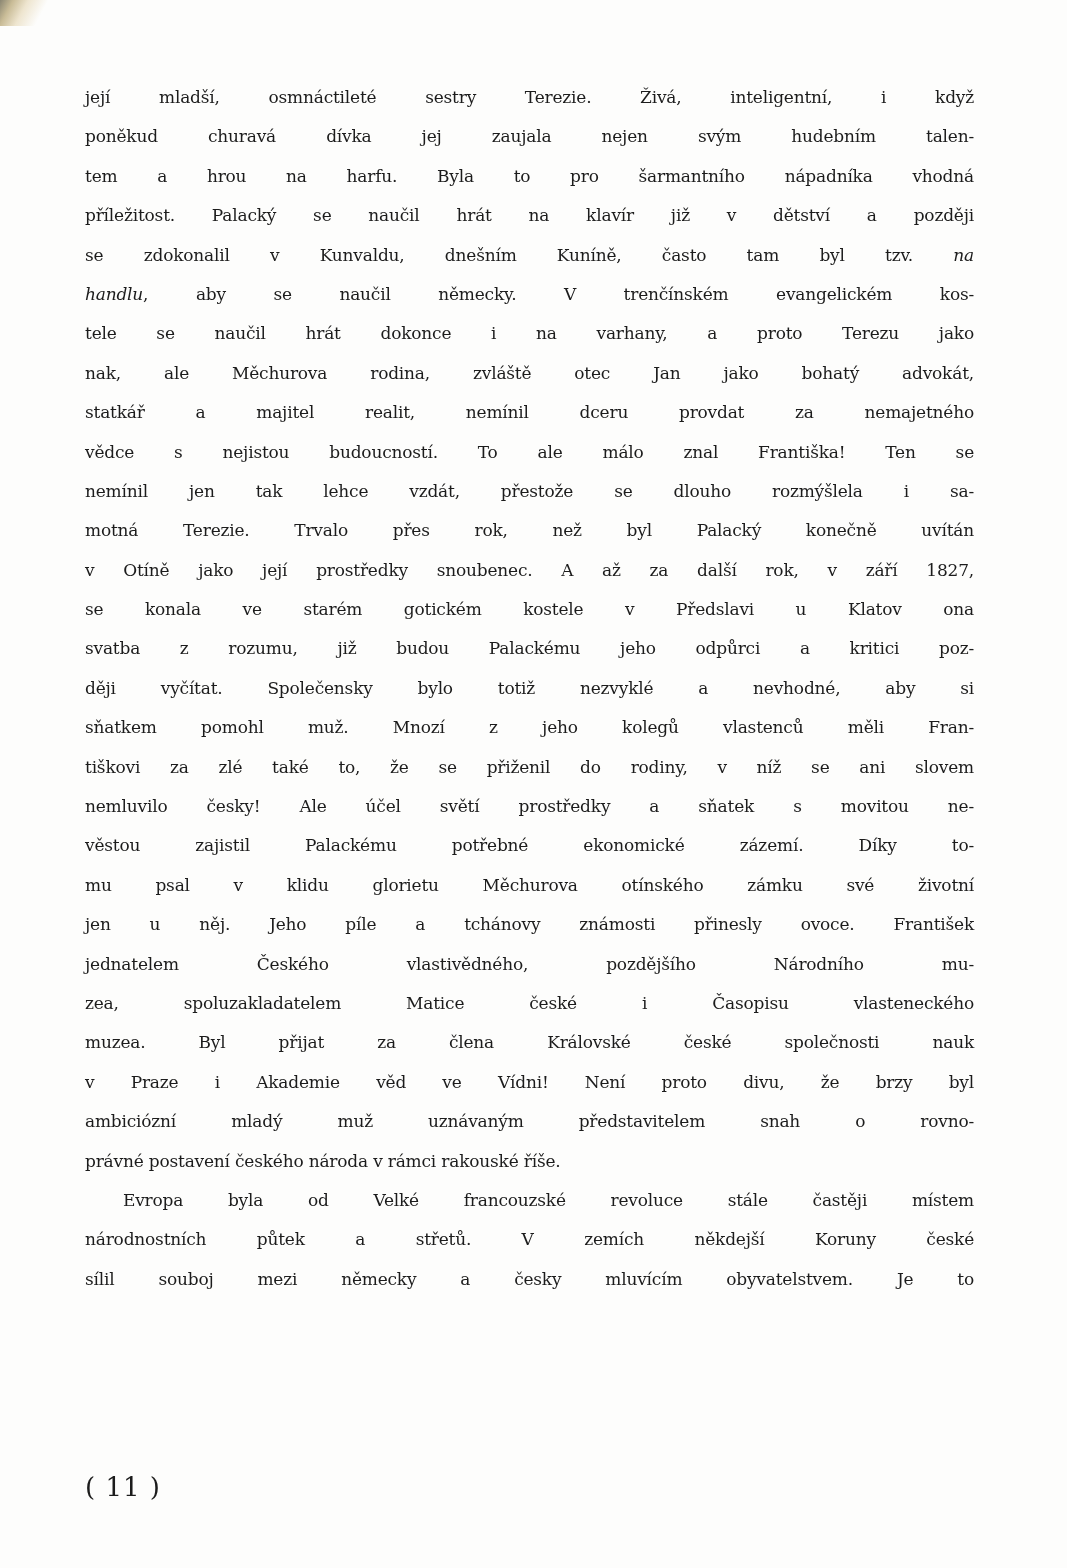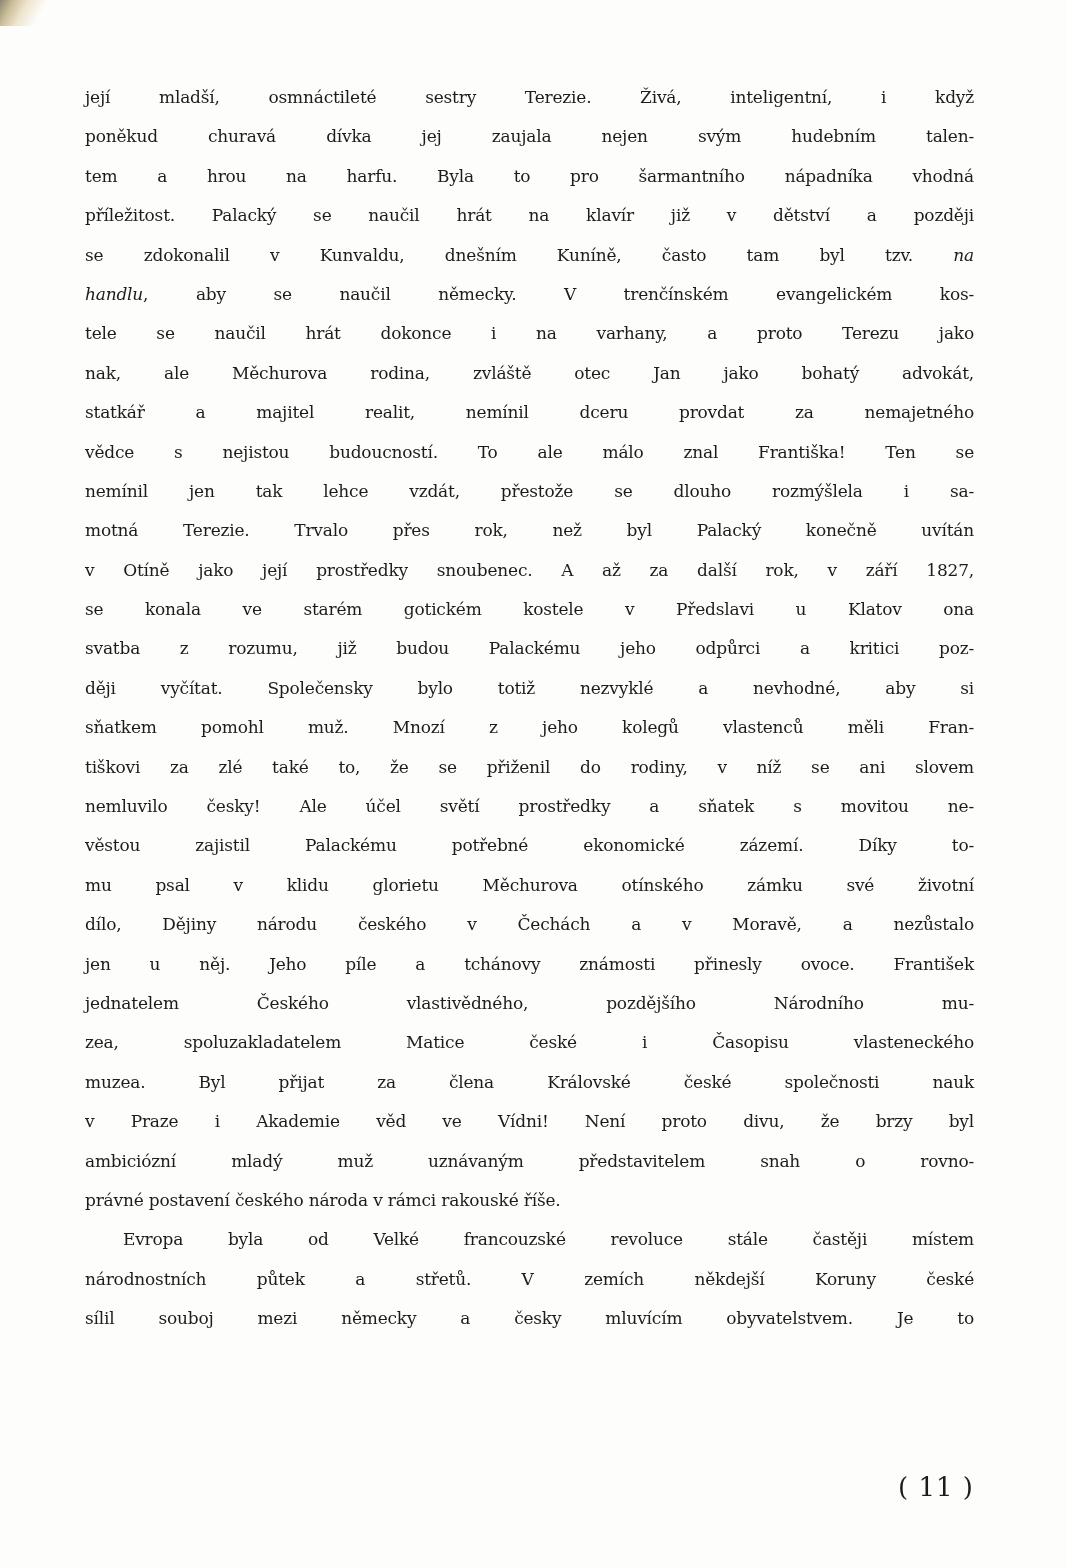--- a/index.html
+++ b/index.html
@@ -52,21 +52,21 @@
   }
   .it {
     font-style: italic;
     margin-top: 34px;
   }
   .page-number {
     position: absolute;
     top: 1472px;
     left: 85px;
     width: 889px;
-    text-align: right;
+    text-align: left;
     font-size: 26px;
     letter-spacing: 1px;
   }
 </style>
 </head>
 <body>
 
 <div class="page">
   <div class="corner-artifact"></div>
   <div class="text-block">
@@ -84,21 +84,20 @@
       <div class="line"><span>motná Terezie. Trvalo přes rok, než byl Palacký konečně uvítán</span></div>
       <div class="line"><span>v Otíně jako její prostředky snoubenec. A až za další rok, v září 1827,</span></div>
       <div class="line"><span>se konala ve starém gotickém kostele v Předslavi u Klatov ona</span></div>
       <div class="line"><span>svatba z rozumu, již budou Palackému jeho odpůrci a kritici poz-</span></div>
       <div class="line"><span>ději vyčítat. Společensky bylo totiž nezvyklé a nevhodné, aby si</span></div>
       <div class="line"><span>sňatkem pomohl muž. Mnozí z jeho kolegů vlastenců měli Fran-</span></div>
       <div class="line"><span>tiškovi za zlé také to, že se přiženil do rodiny, v níž se ani slovem</span></div>
       <div class="line"><span>nemluvilo česky! Ale účel světí prostředky a sňatek s movitou ne-</span></div>
       <div class="line"><span>věstou zajistil Palackému potřebné ekonomické zázemí. Díky to-</span></div>
       <div class="line"><span>mu psal v klidu glorietu Měchurova otínského zámku své životní</span></div>
-      <div class="line"><span>dílo, Dějiny národu českého v Čechách a v Moravě, a nezůstalo</span></div>
       <div class="line"><span>jen u něj. Jeho píle a tchánovy známosti přinesly ovoce. František</span></div>
       <div class="line"><span>jednatelem Českého vlastivědného, pozdějšího Národního mu-</span></div>
       <div class="line"><span>zea, spoluzakladatelem Matice české i Časopisu vlasteneckého</span></div>
       <div class="line"><span>muzea. Byl přijat za člena Královské české společnosti nauk</span></div>
       <div class="line"><span>v Praze i Akademie věd ve Vídni! Není proto divu, že brzy byl</span></div>
       <div class="line"><span>ambiciózní mladý muž uznávaným představitelem snah o rovno-</span></div>
       <div class="line no-just"><span>právné postavení českého národa v rámci rakouské říše.</span></div>
       <div class="line indent"><span>Evropa byla od Velké francouzské revoluce stále častěji místem</span></div>
       <div class="line"><span>národnostních půtek a střetů. V zemích někdejší Koruny české</span></div>
       <div class="line"><span>sílil souboj mezi německy a česky mluvícím obyvatelstvem. Je to</span></div>

